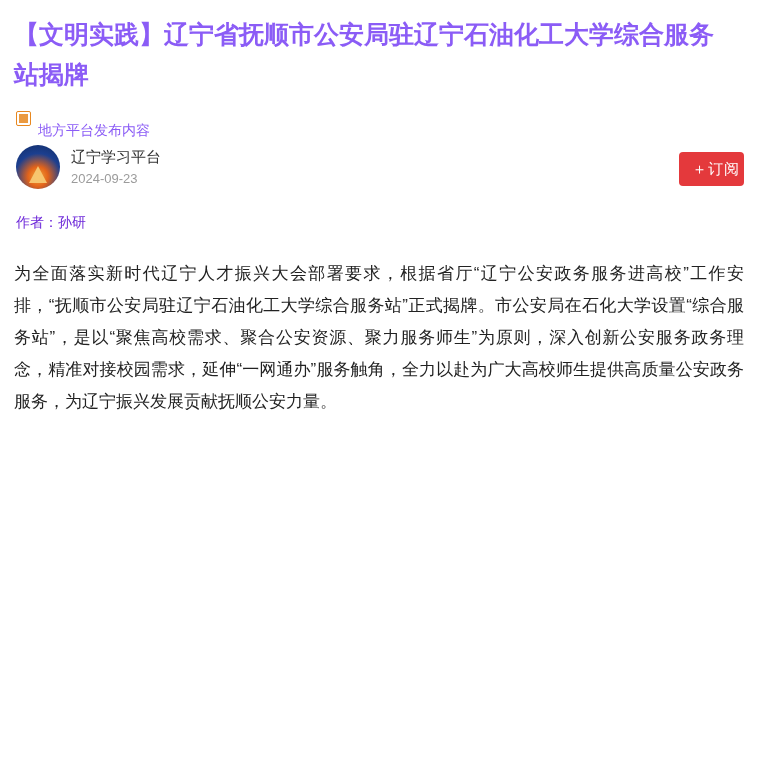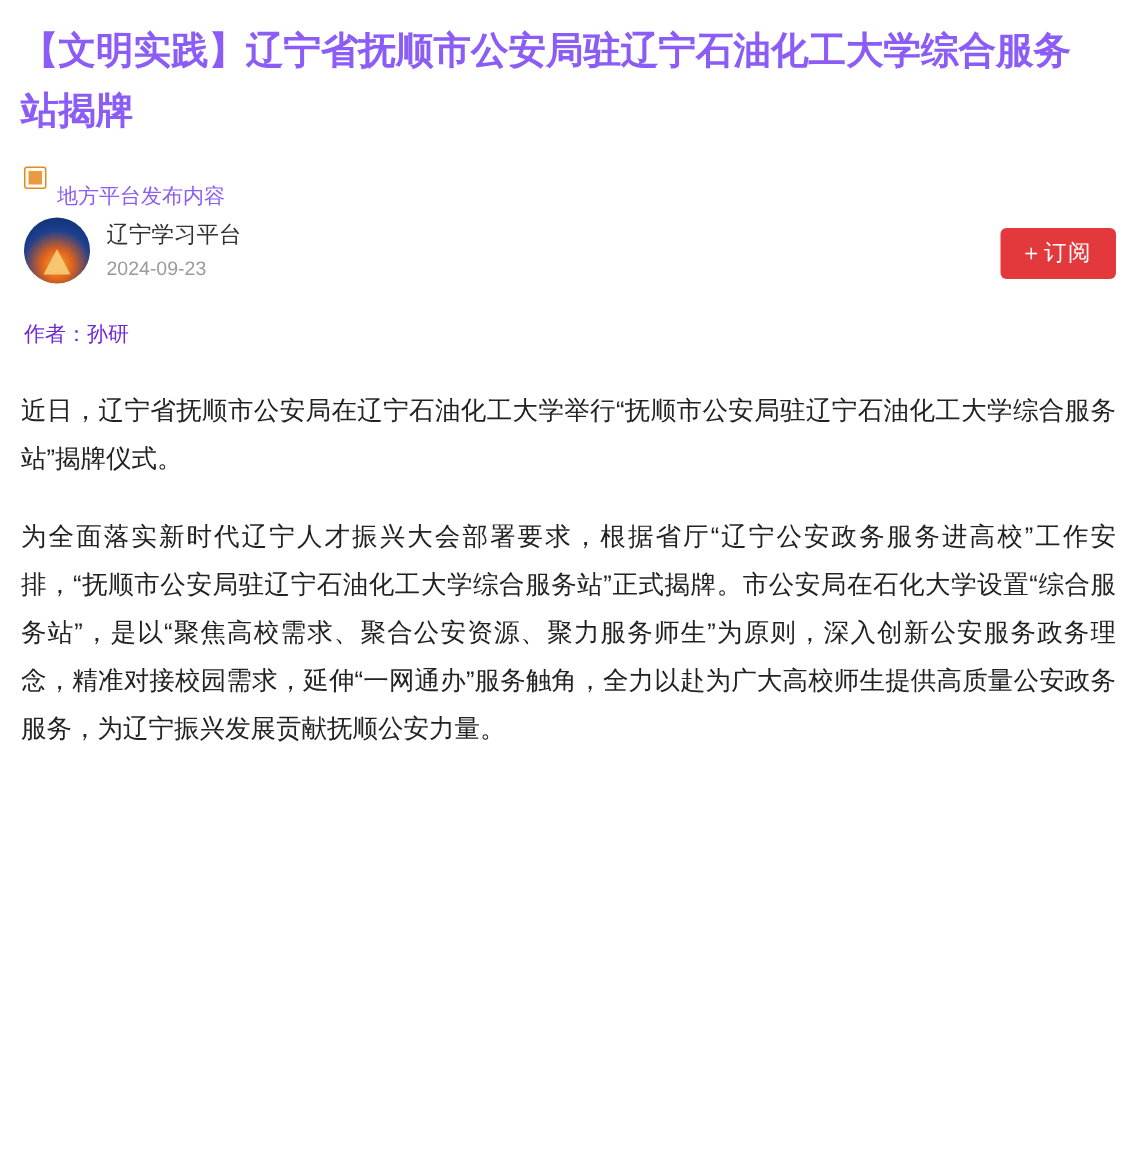--- a/index.html
+++ b/index.html
@@ -107,21 +107,21 @@
     margin-top: 2px;
   }
   .subscribe-button {
     position: absolute;
     right: 0;
     top: 8px;
     background: #e4393c;
     color: #ffffff;
     font-size: 15px;
     line-height: 1;
-    padding: 9px 16px 10px 13px;
+    padding: 9px 4px 10px 13px;
     border: none;
     border-radius: 4px;
     cursor: pointer;
     font-family: "Liberation Sans", sans-serif;
     letter-spacing: 1px;
   }
   .byline {
     font-size: 14px;
     color: #6d28d9;
     margin: 22px 0 0 2px;
@@ -162,17 +162,16 @@
     <div class="author-meta">
       <span class="author-name">辽宁学习平台</span>
       <span class="publish-date">2024-09-23</span>
     </div>
     <button class="subscribe-button">＋订阅</button>
   </div>
 
   <div class="byline">作者：孙研</div>
 
   <div class="article-body">
-    <p>近日，辽宁省抚顺市公安局在辽宁石油化工大学举行“抚顺市公安局驻辽宁石油化工大学综合服务站”揭牌仪式。</p>
     <p>为全面落实新时代辽宁人才振兴大会部署要求，根据省厅“辽宁公安政务服务进高校”工作安排，“抚顺市公安局驻辽宁石油化工大学综合服务站”正式揭牌。市公安局在石化大学设置“综合服务站”，是以“聚焦高校需求、聚合公安资源、聚力服务师生”为原则，深入创新公安服务政务理念，精准对接校园需求，延伸“一网通办”服务触角，全力以赴为广大高校师生提供高质量公安政务服务，为辽宁振兴发展贡献抚顺公安力量。</p>
   </div>
 
 </div>
 
 </body></html>

